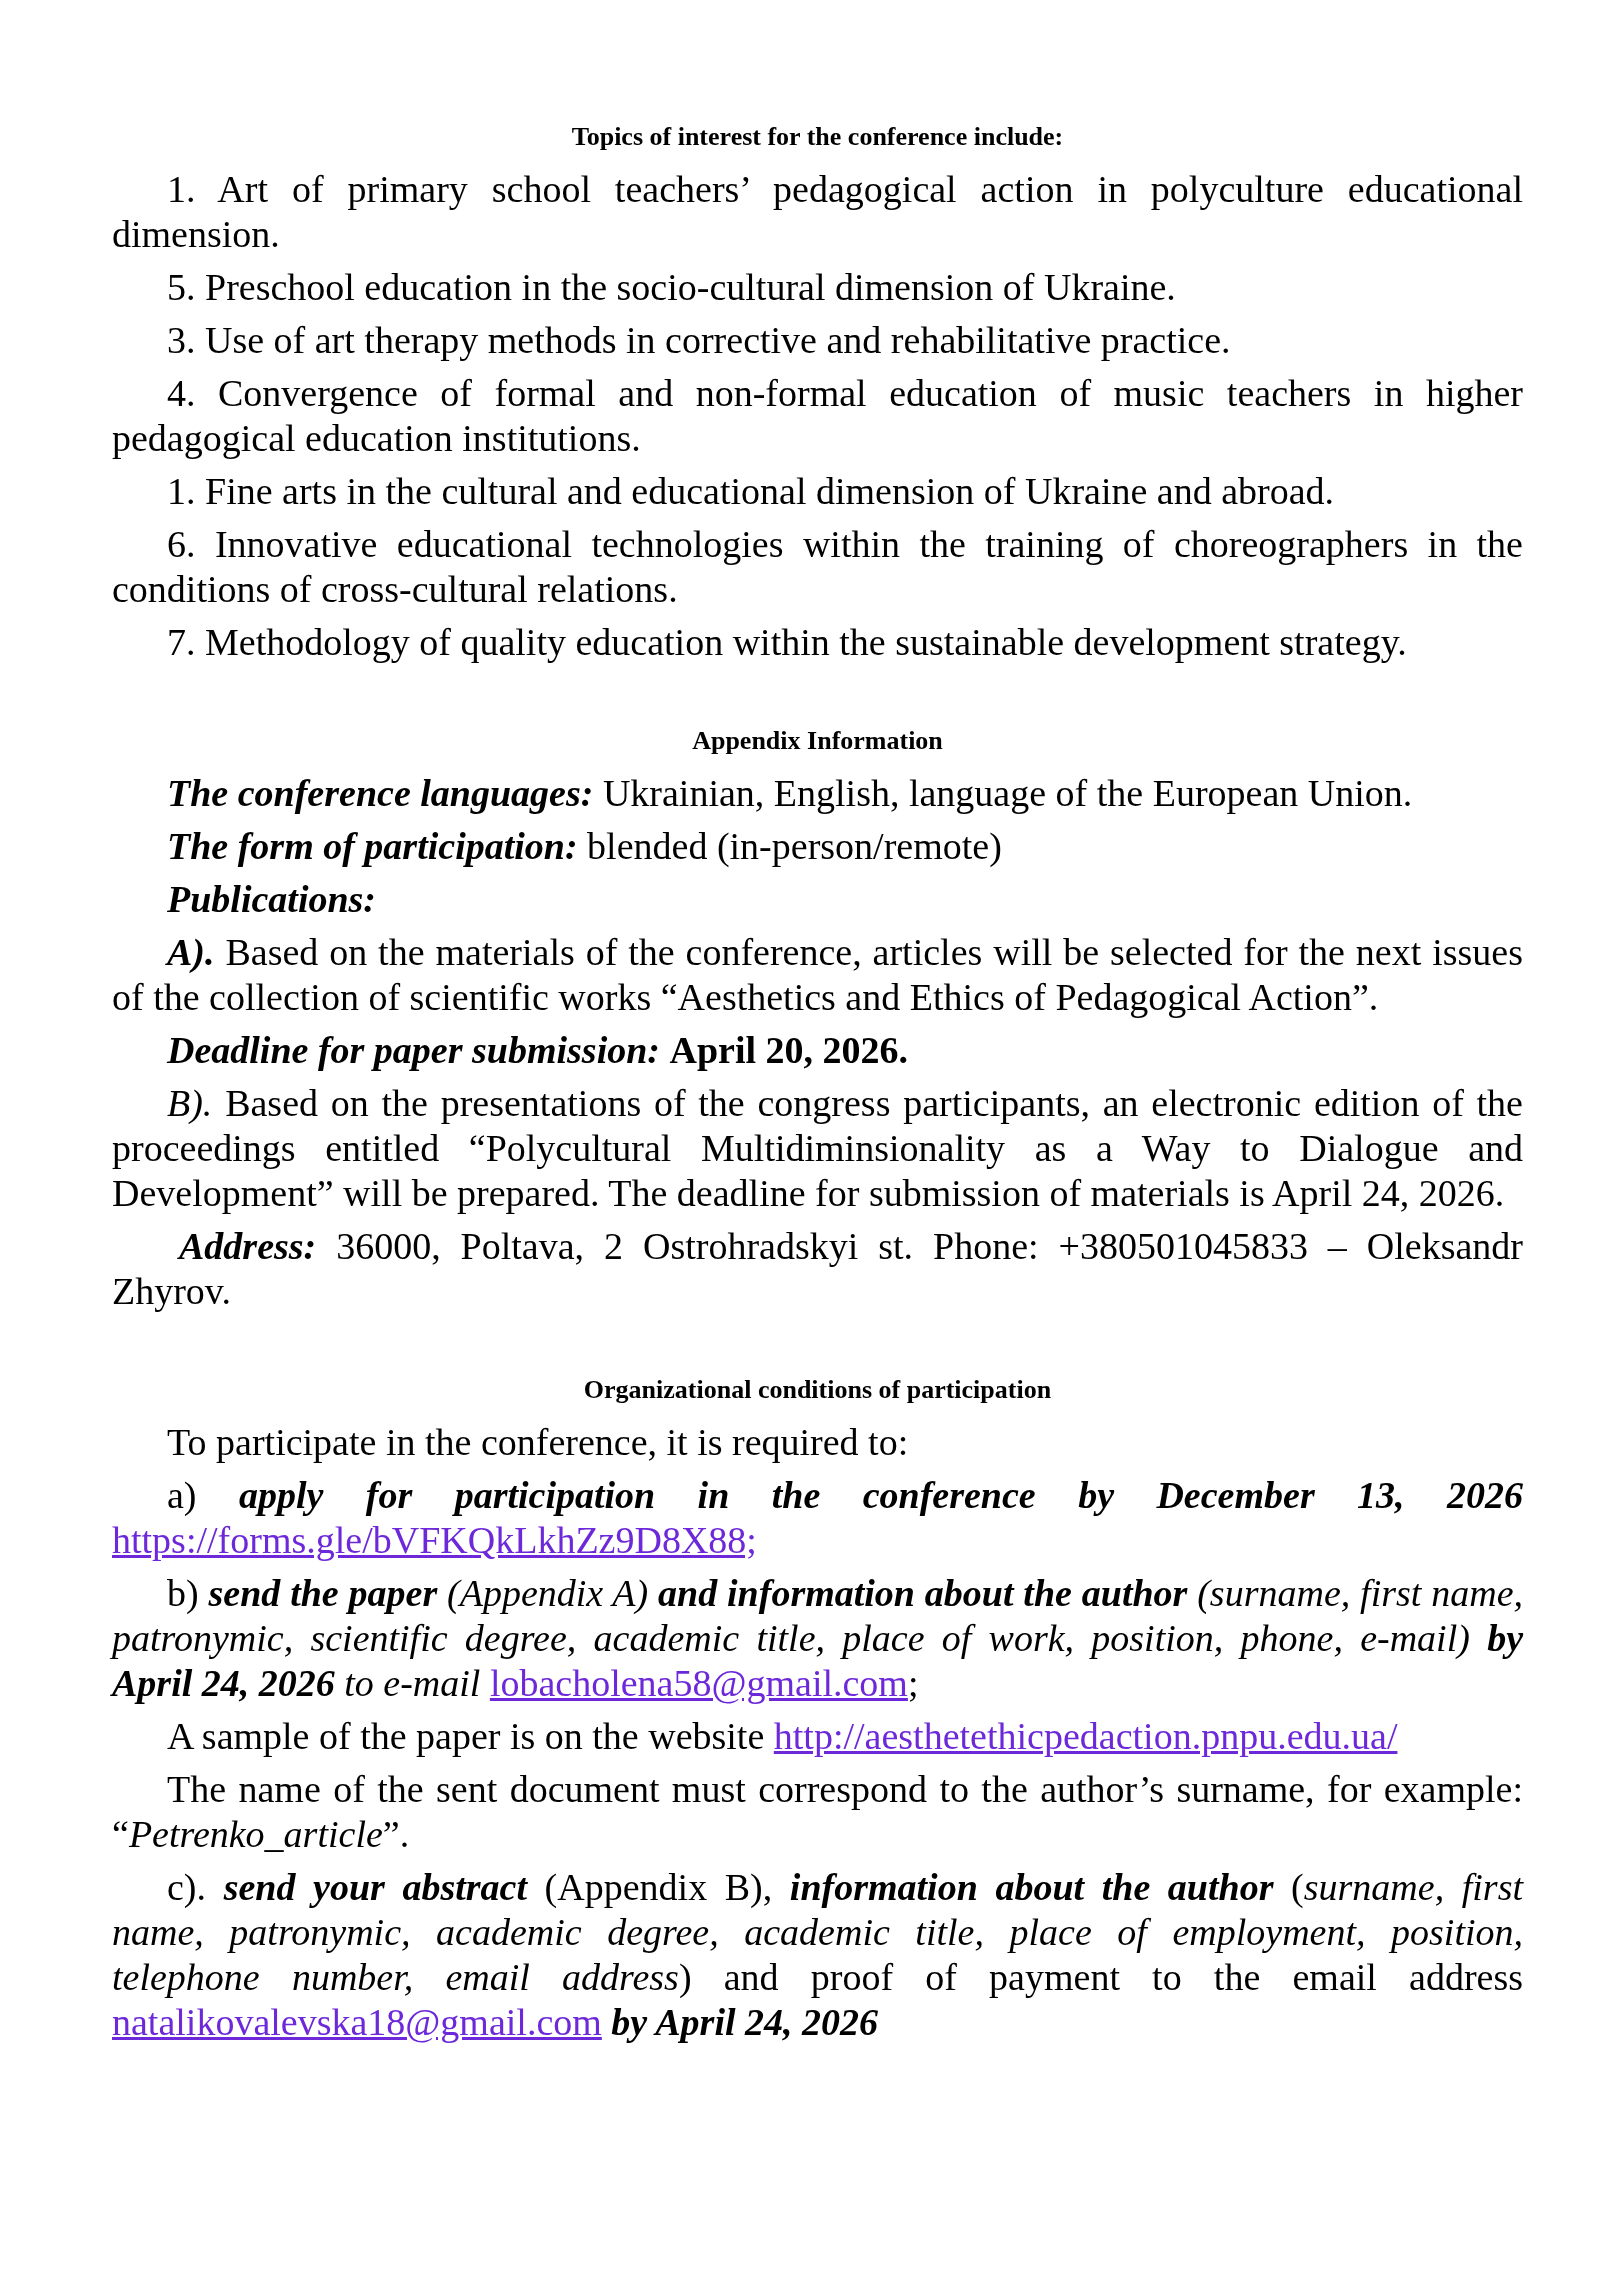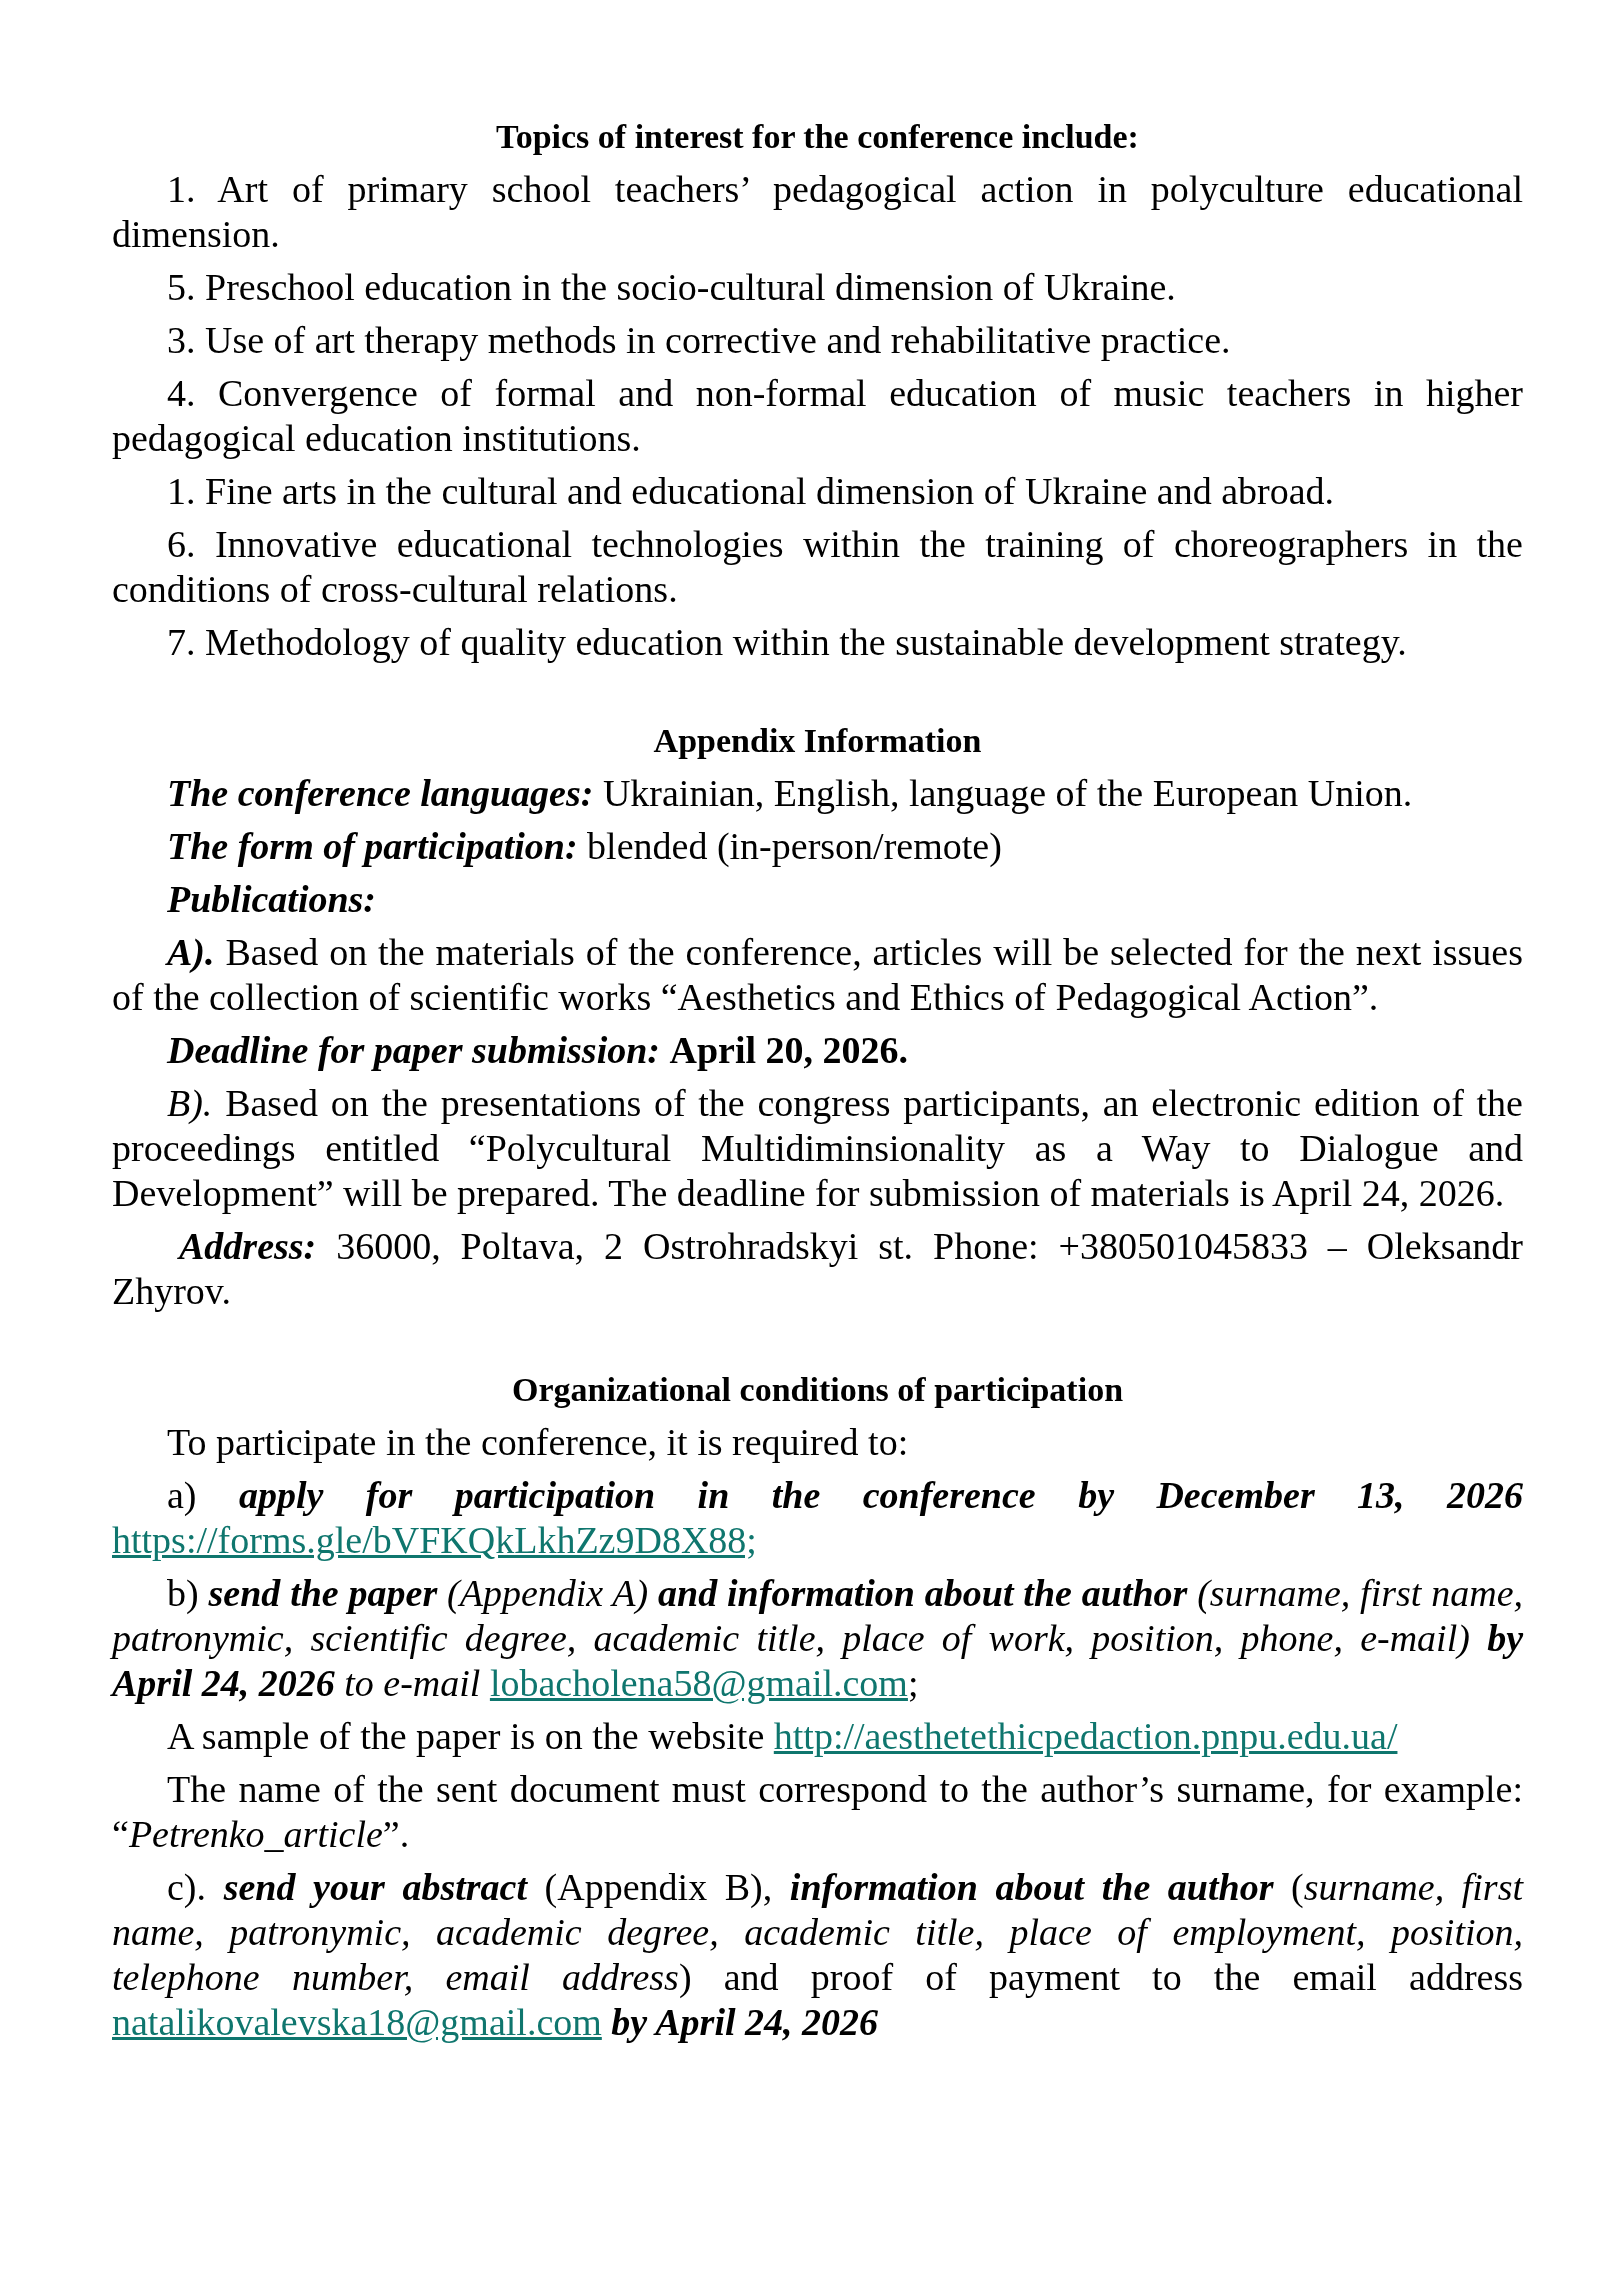--- a/index.html
+++ b/index.html
@@ -15,37 +15,37 @@
     box-sizing: border-box;
     padding: 114px 90px 0 104px;
     font-family: "Liberation Serif", serif;
     font-size: 38px;
     line-height: 45px;
     color: #000000;
     overflow: hidden;
   }
   h2.heading {
     margin: 0;
-    font-size: 34px;
+    font-size: 26px;
     line-height: 45px;
     font-weight: bold;
     text-align: center;
   }
   p.para {
     margin: 8px;
     text-align: justify;
     text-indent: 55px;
   }
   p.para.indent-lg { text-indent: 67px; }
   .gap { height: 45px; }
   .bold { font-weight: bold; }
   .italic { font-style: italic; }
   .bolditalic { font-weight: bold; font-style: italic; }
   a.doclink {
-    color: #0f766e;
+    color: #6d28d9;
     text-decoration: underline;
     cursor: pointer;
   }
 </style>
 </head>
 <body>
 
 <div class="page">
   <div id="doc">
       <h2 class="heading"><span class="bold">Topics of interest for the conference include:</span></h2>

